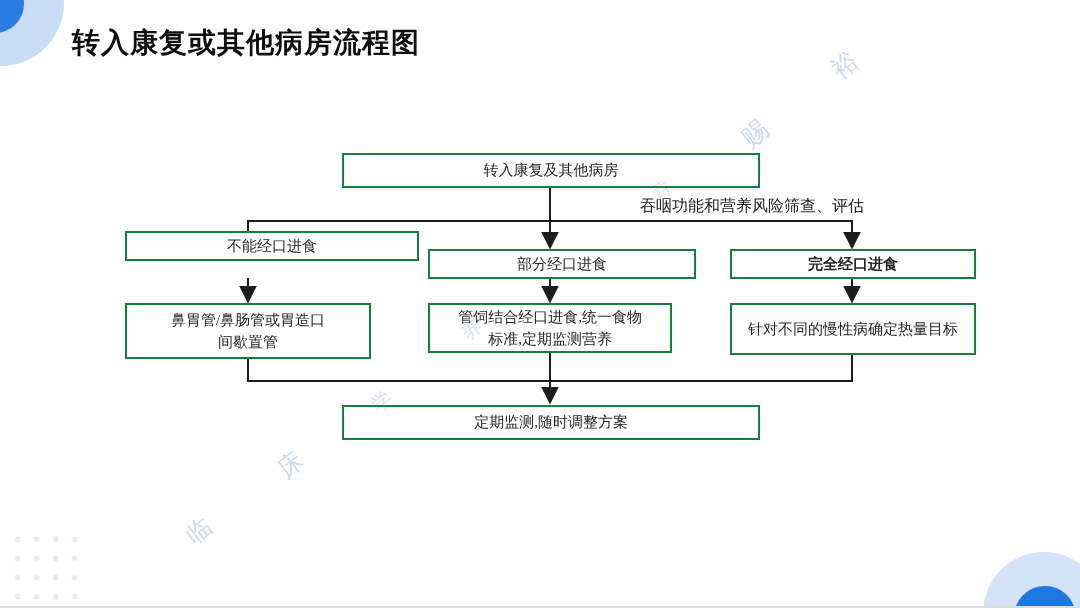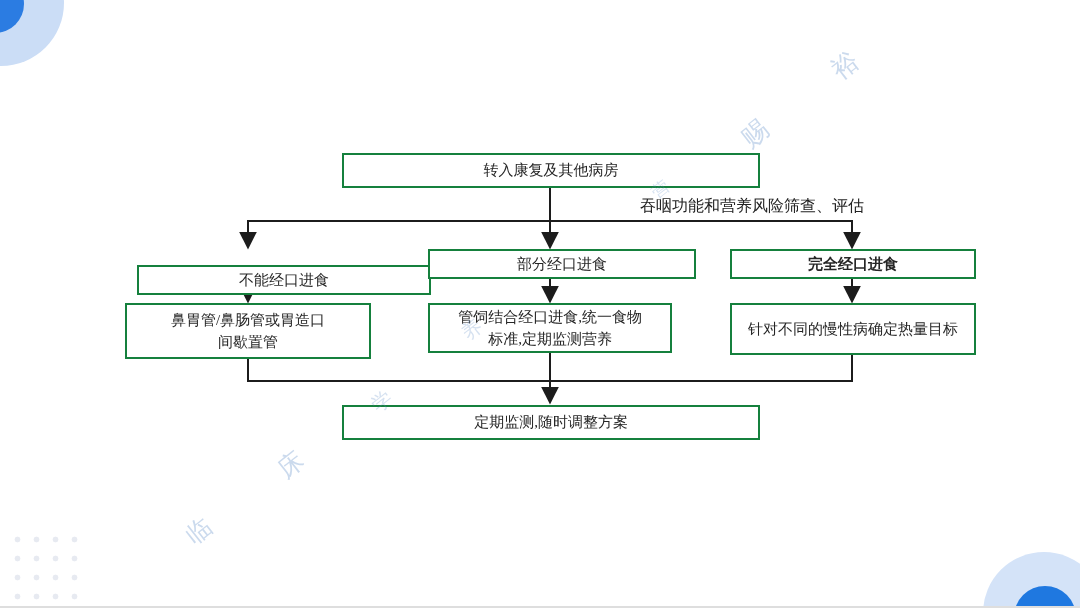--- a/index.html
+++ b/index.html
@@ -35,21 +35,21 @@
     background:#ffffff;
     border:2px solid #15803d;
     box-sizing:border-box;
     display:flex;align-items:center;justify-content:center;
     text-align:center;
     font-family:"Liberation Serif", serif;
     font-size:15px;color:#262626;line-height:1.5;
     white-space:pre-line;
   }
   .b-top   {left:342px;top:153px;width:418px;height:35px;}
-  .b-c1    {left:125px;top:265px;width:294px;height:30px;margin-left:12px;}
+  .b-c1    {left:125px;top:231px;width:294px;height:30px;}
   .b-c2    {left:428px;top:249px;width:268px;height:30px;}
   .b-c3    {left:730px;top:249px;width:246px;height:30px;font-weight:bold;}
   .b-a1    {left:125px;top:303px;width:246px;height:56px;}
   .b-a2    {left:428px;top:303px;width:244px;height:50px;}
   .b-a3    {left:730px;top:303px;width:246px;height:52px;}
   .b-bot   {left:342px;top:405px;width:418px;height:35px;}
   .branch-label{
     position:absolute;left:602px;top:196px;width:262px;
     text-align:right;
     font-family:Liberation Sans, sans-serif;
@@ -76,20 +76,21 @@
 
 <div class="slide">
 
   <div class="circle c-tl-outer"></div>
   <div class="circle c-tl-inner"></div>
   <div class="circle c-br-outer"></div>
   <div class="circle c-br-inner"></div>
   <div class="dots"></div>
   <div class="bottom-edge"></div>
 
+  <h1 class="title">转入康复或其他病房流程图</h1>
 
   <svg class="connectors" viewBox="0 0 1080 608" xmlns="http://www.w3.org/2000/svg">
     <defs>
       <marker id="arrow" viewBox="0 0 10 10" refX="8" refY="5" markerWidth="9" markerHeight="9" orient="auto-start-reverse">
         <path d="M0,0 L10,5 L0,10 z" fill="#1c1c1c"></path>
       </marker>
     </defs>
     <g stroke="#1c1c1c" stroke-width="2" fill="none">
       <path d="M550 187 V221"></path>
       <path d="M248 221 H852"></path>

